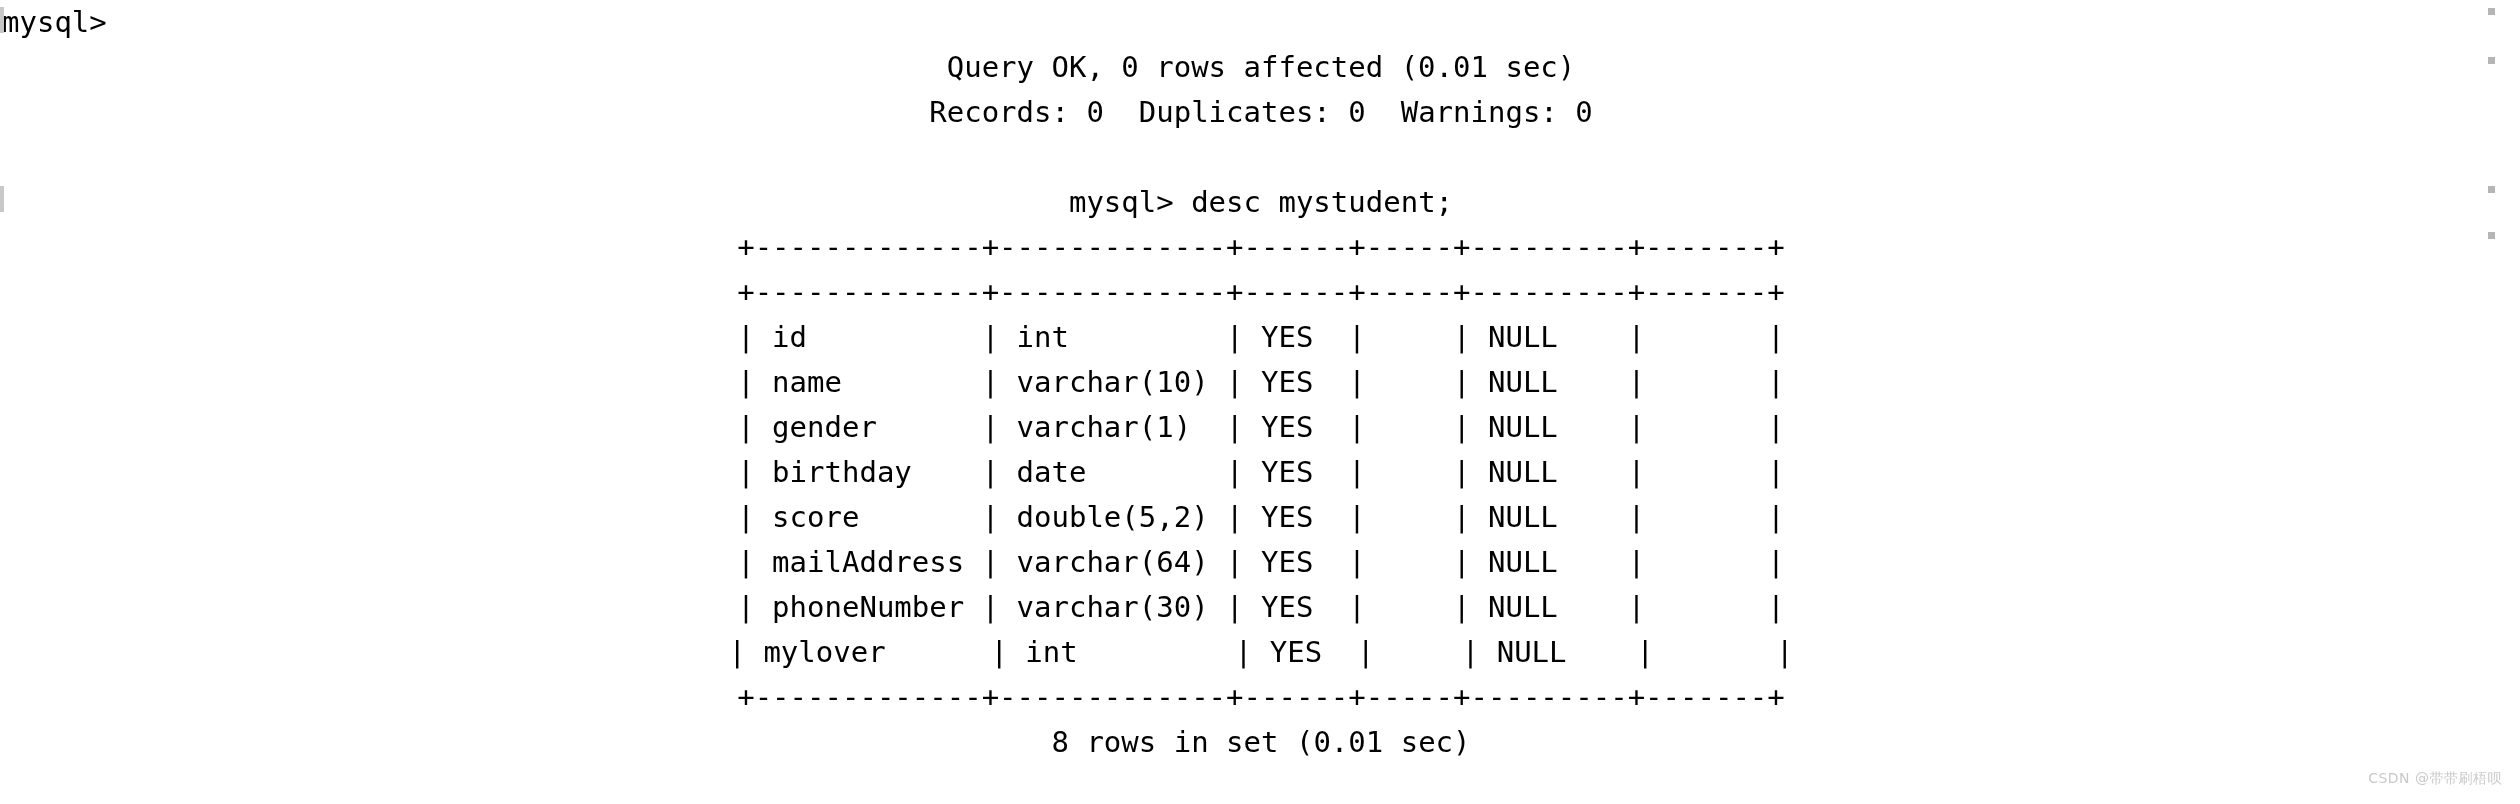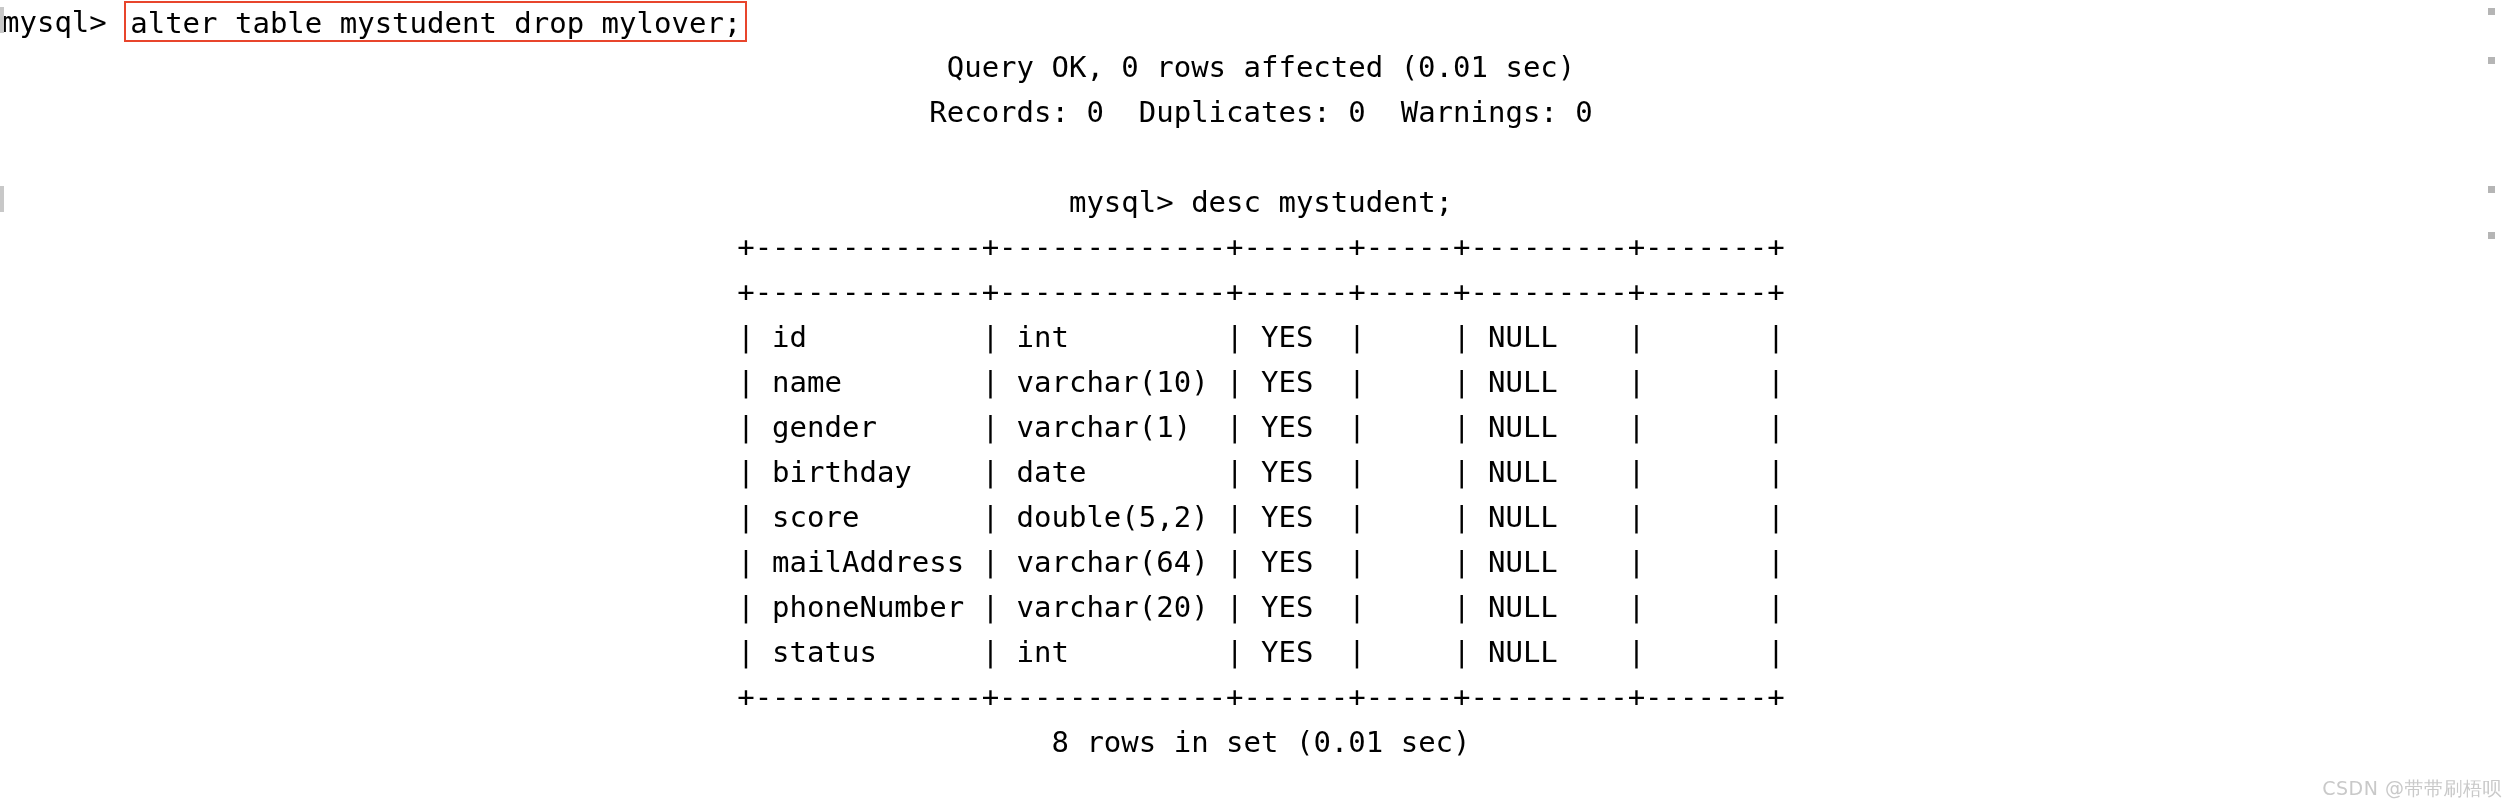--- a/index.html
+++ b/index.html
@@ -80,58 +80,57 @@
   .edge-artifact-right {
     position: absolute;
     width: 7px;
     height: 7px;
     background: #b5b5b5;
   }
 
   #watermark {
     position: absolute;
     right: 18px;
-    bottom: 2px;
+    bottom: 16px;
     font-family: "DejaVu Sans", "Liberation Sans", sans-serif;
-    font-size: 19px;
+    font-size: 14px;
     color: #c9c9c9;
     white-space: pre;
     letter-spacing: 0.5px;
   }
 </style>
 </head>
 <body>
 
 <div id="terminal">
 
   <div class="edge-artifact-left" style="top:7px;"></div>
   <div class="edge-artifact-left" style="top:186px;"></div>
 
   <div class="edge-artifact-right" style="right:25px; top:8px;"></div>
   <div class="edge-artifact-right" style="right:25px; top:57px;"></div>
   <div class="edge-artifact-right" style="right:25px; top:186px;"></div>
   <div class="edge-artifact-right" style="right:25px; top:232px;"></div>
 
   <div class="cmd-row">
     <span class="cmd-prompt">mysql&gt; </span>
-    <span class="cmd-highlight">alter table mystudent drop mylover;</span>
   </div>
 
   <div class="term-line">Query OK, 0 rows affected (0.01 sec)</div>
   <div class="term-line">Records: 0  Duplicates: 0  Warnings: 0</div>
   <div class="term-line blank"></div>
   <div class="term-line">mysql&gt; desc mystudent;</div>
   <div class="term-line">+-------------+-------------+------+-----+---------+-------+</div>
   <div class="term-line">+-------------+-------------+------+-----+---------+-------+</div>
   <div class="term-line">| id          | int         | YES  |     | NULL    |       |</div>
   <div class="term-line">| name        | varchar(10) | YES  |     | NULL    |       |</div>
   <div class="term-line">| gender      | varchar(1)  | YES  |     | NULL    |       |</div>
   <div class="term-line">| birthday    | date        | YES  |     | NULL    |       |</div>
   <div class="term-line">| score       | double(5,2) | YES  |     | NULL    |       |</div>
   <div class="term-line">| mailAddress | varchar(64) | YES  |     | NULL    |       |</div>
-  <div class="term-line">| phoneNumber | varchar(20) | YES  |     | NULL    |       |</div>
-  <div class="term-line">| status      | int         | YES  |     | NULL    |       |</div>
+  <div class="term-line">| phoneNumber | varchar(30) | YES  |     | NULL    |       |</div>
+  <div class="term-line">| mylover      | int         | YES  |     | NULL    |       |</div>
   <div class="term-line">+-------------+-------------+------+-----+---------+-------+</div>
   <div class="term-line">8 rows in set (0.01 sec)</div>
 
   <div id="watermark">CSDN @带带刷梧呗</div>
 
 </div>
 
 </body></html>

